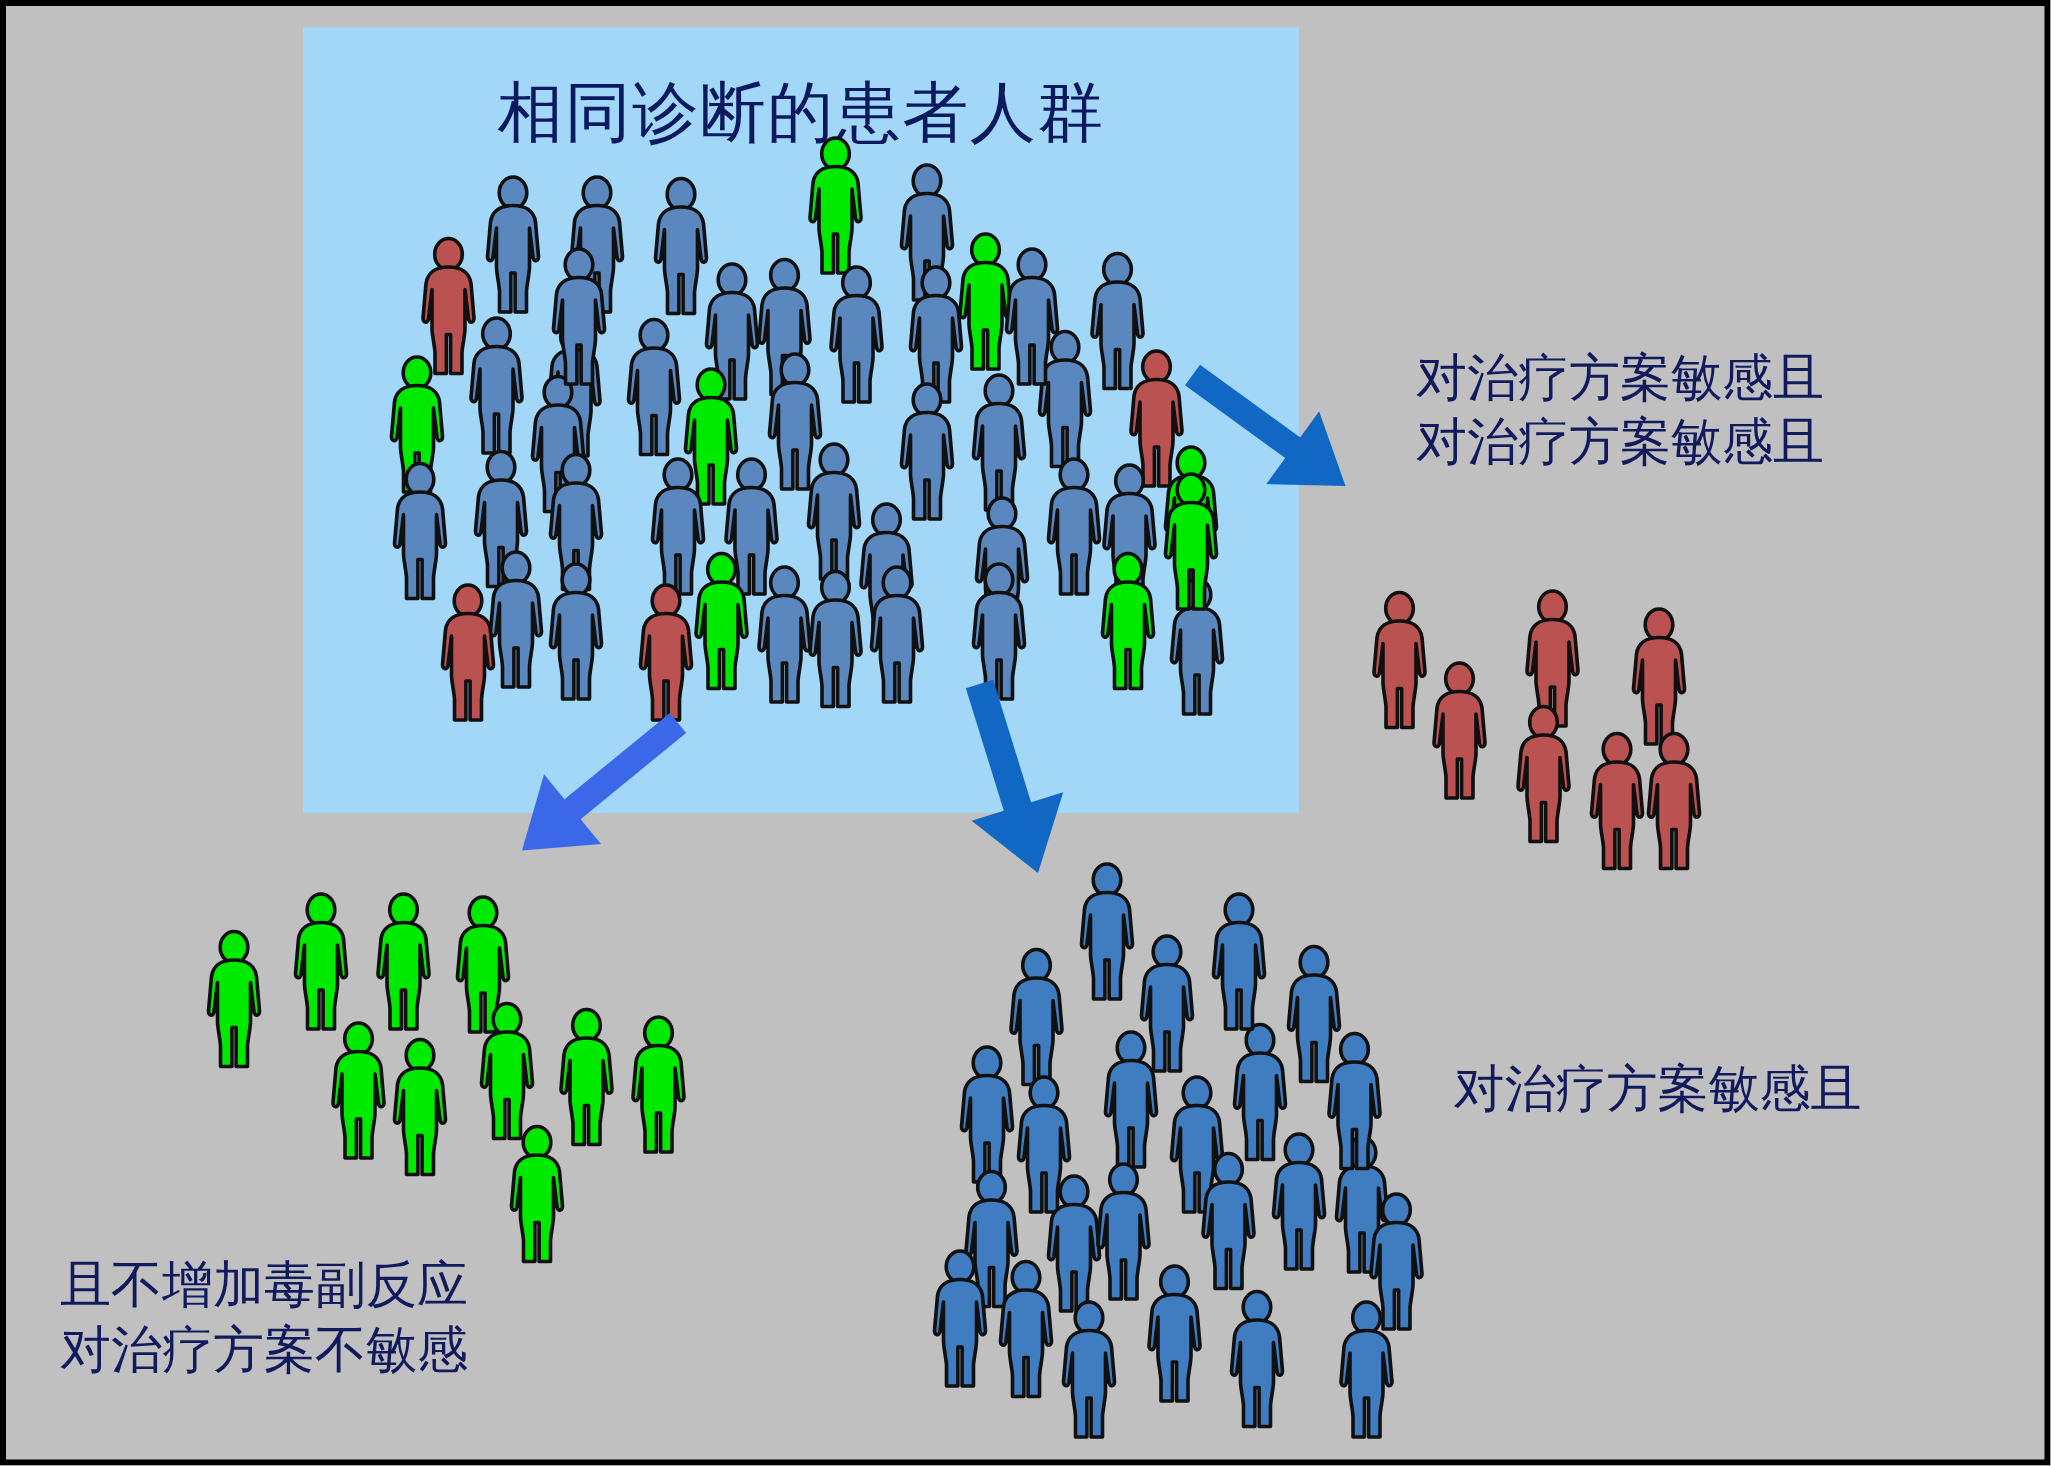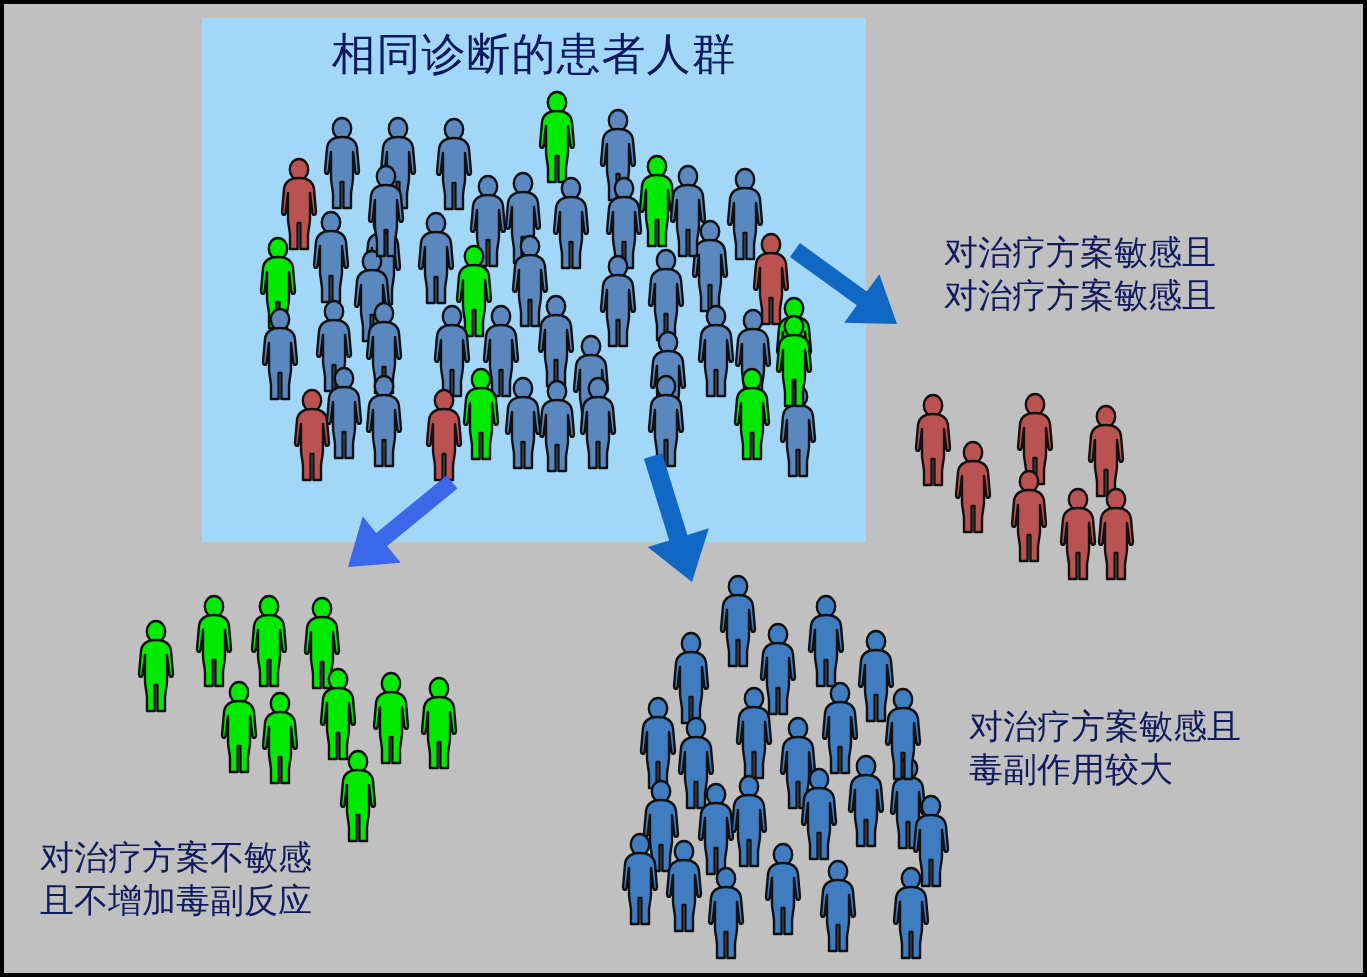--- a/index.html
+++ b/index.html
@@ -19,38 +19,39 @@
   }
   .population-box {
     position: absolute;
     background: #a3d7f7;
     overflow: hidden;
   }
   .box-title {
     position: absolute;
     width: 100%;
     text-align: center;
-    top: 7px;
+    top: 28px;
     left: 0;
     color: #0b1a5e;
     font-size: 44px;
     font-family: "Liberation Serif", "DejaVu Serif", serif;
     letter-spacing: 1px;
     white-space: nowrap;
   }
   .person {
     position: absolute;
     transform-origin: top left;
   }
   .person svg { display: block; }
   .label {
     position: absolute;
     color: #101a5c;
     font-size: 34px;
     line-height: 1.26;
+    text-align: center;
     font-family: "Liberation Serif", "DejaVu Serif", serif;
     white-space: nowrap;
   }
   .arrow { position: absolute; }
   .arrow svg { display: block; overflow: visible; }
 </style>
 </head>
 <body>
 
 <div id="canvas" style="width: 1367px; height: 977px; background: rgb(192, 192, 192); border-color: rgb(0, 0, 0);">
@@ -799,21 +800,20 @@
       </div>
     </div>
 
   <div class="label" id="label-top-right" style="left: 940px; top: 228px; color: rgb(16, 26, 92);">
     <div>对治疗方案敏感且</div>
     <div>对治疗方案敏感且</div>
   </div>
 
   <div class="label" id="label-bottom-right" style="left: 965px; top: 702px; color: rgb(16, 26, 92);">
     <div>对治疗方案敏感且</div>
-    <div>毒副作用较大</div>
   </div>
 
   <div class="label" id="label-bottom-left" style="left: 36px; top: 833px; color: rgb(16, 26, 92);">
+    <div>且不增加毒副反应</div>
     <div>对治疗方案不敏感</div>
-    <div>且不增加毒副反应</div>
   </div>
 
 </div>
 
 </body></html>

